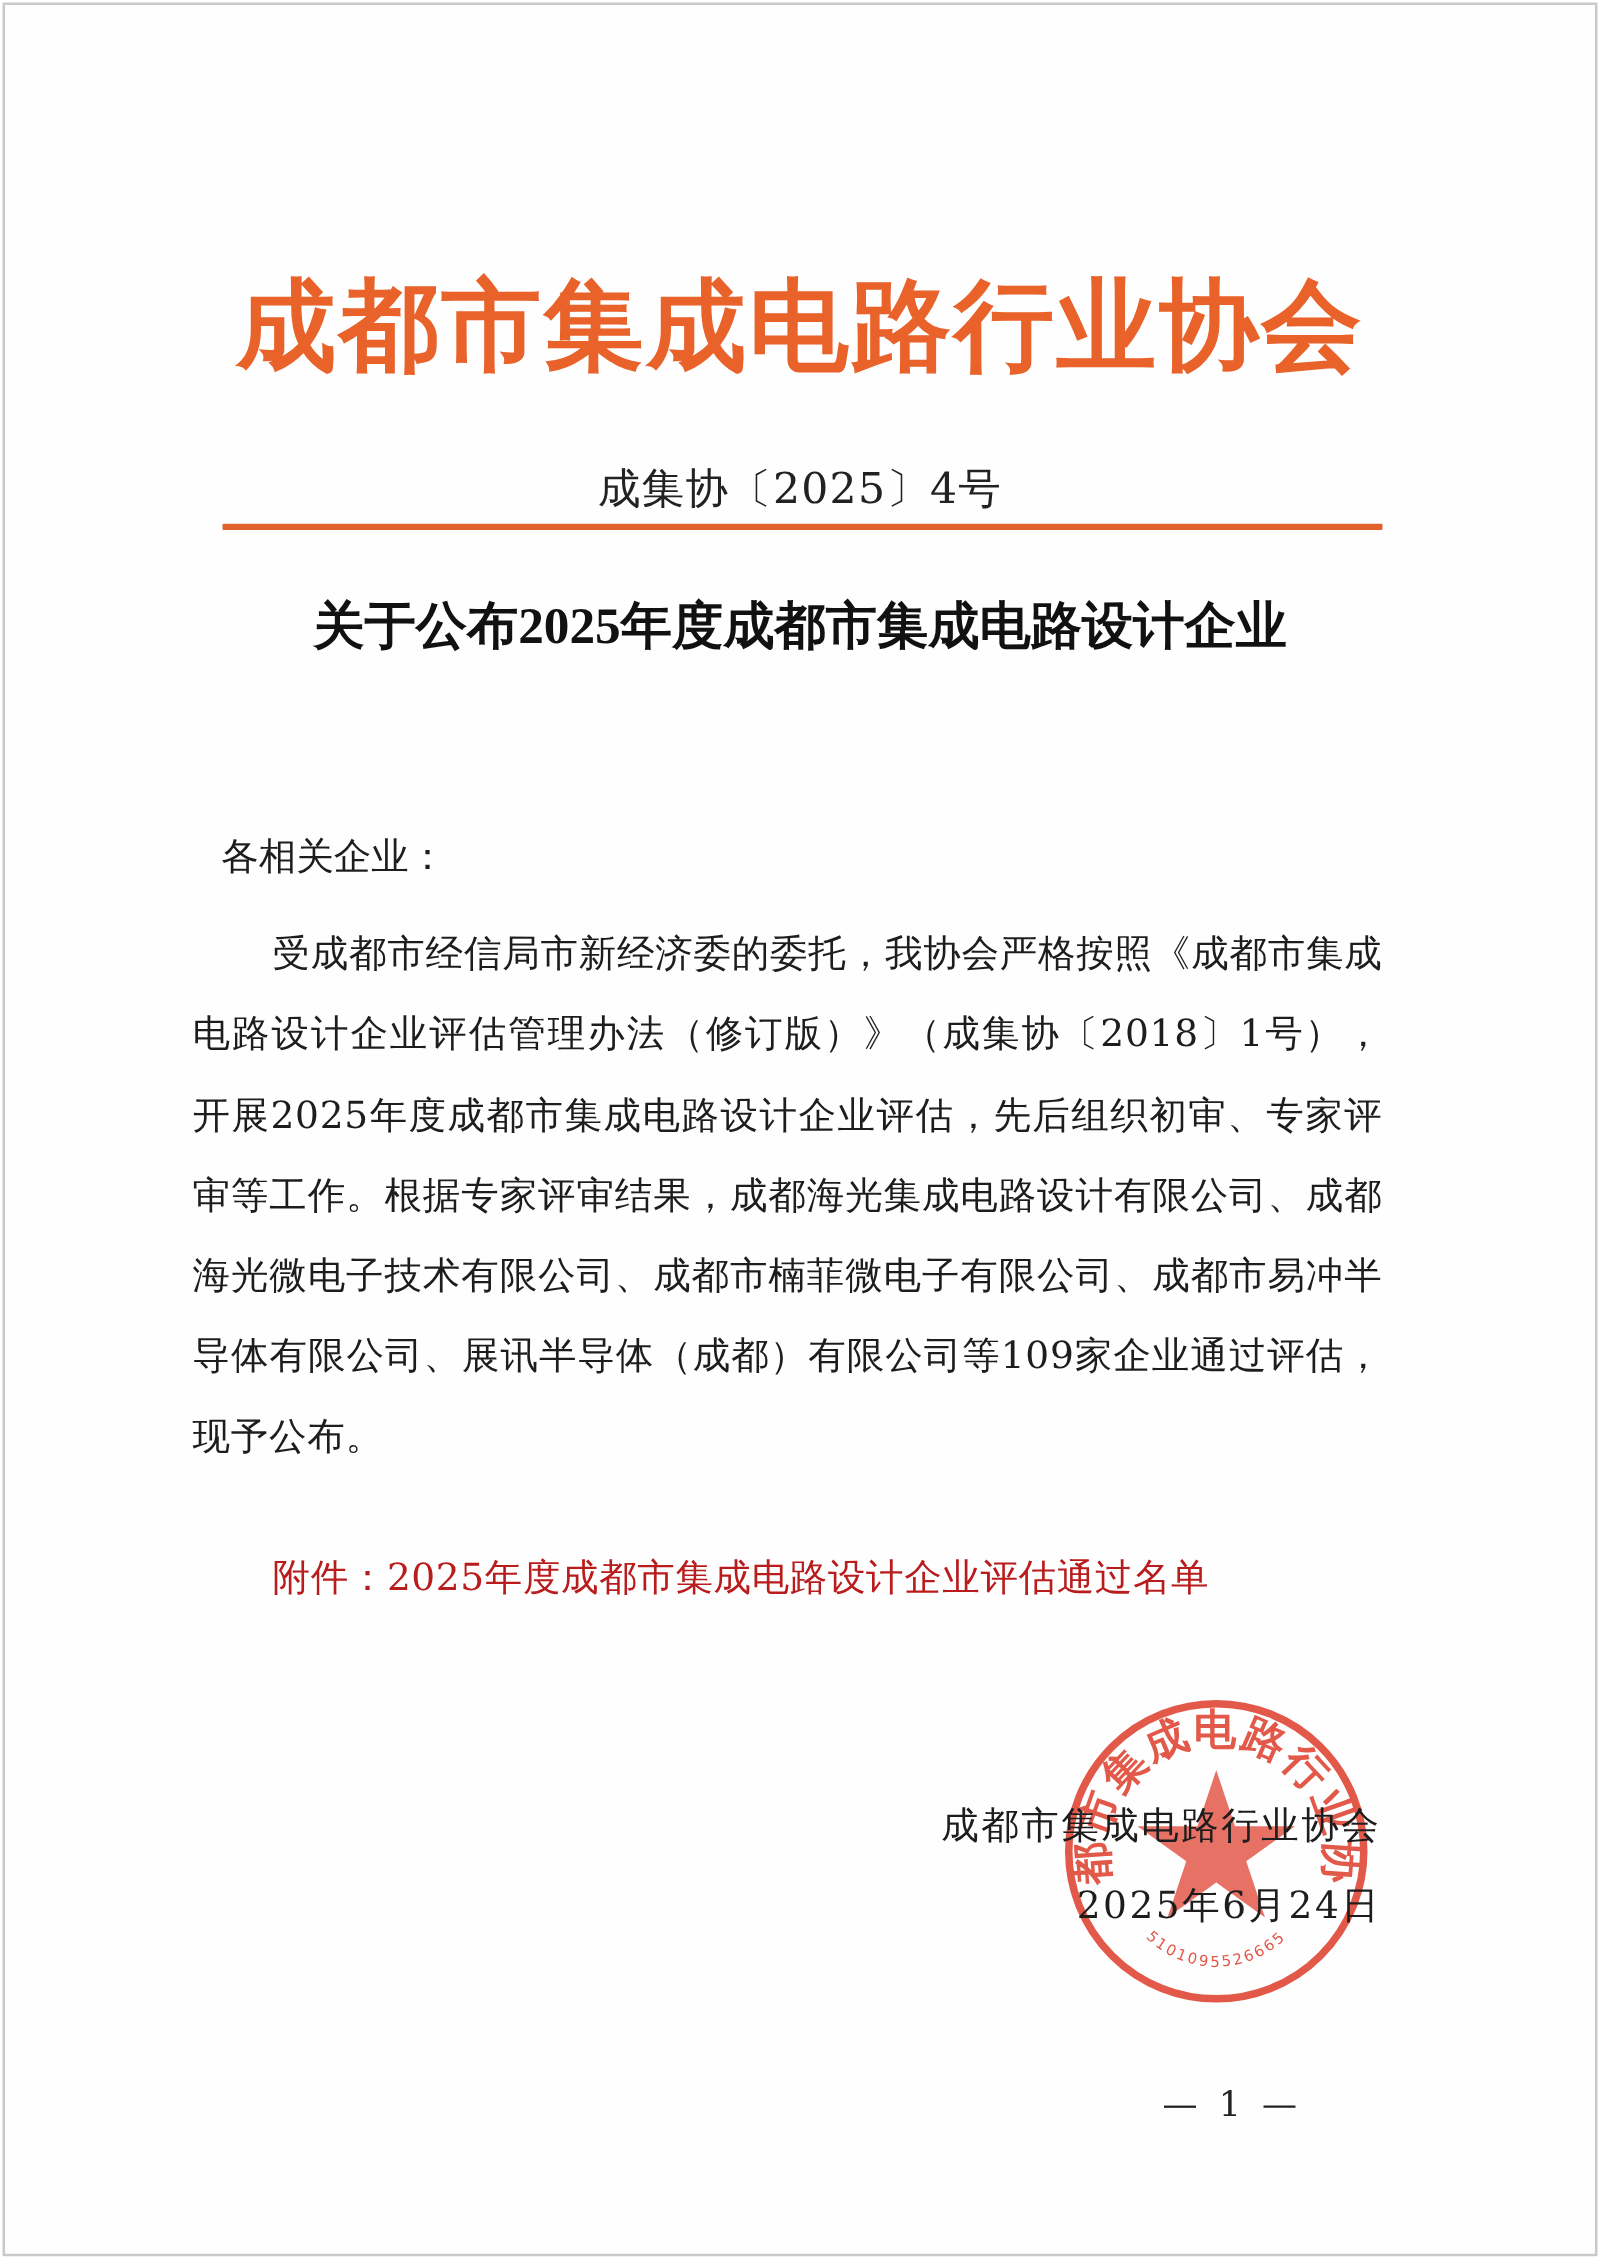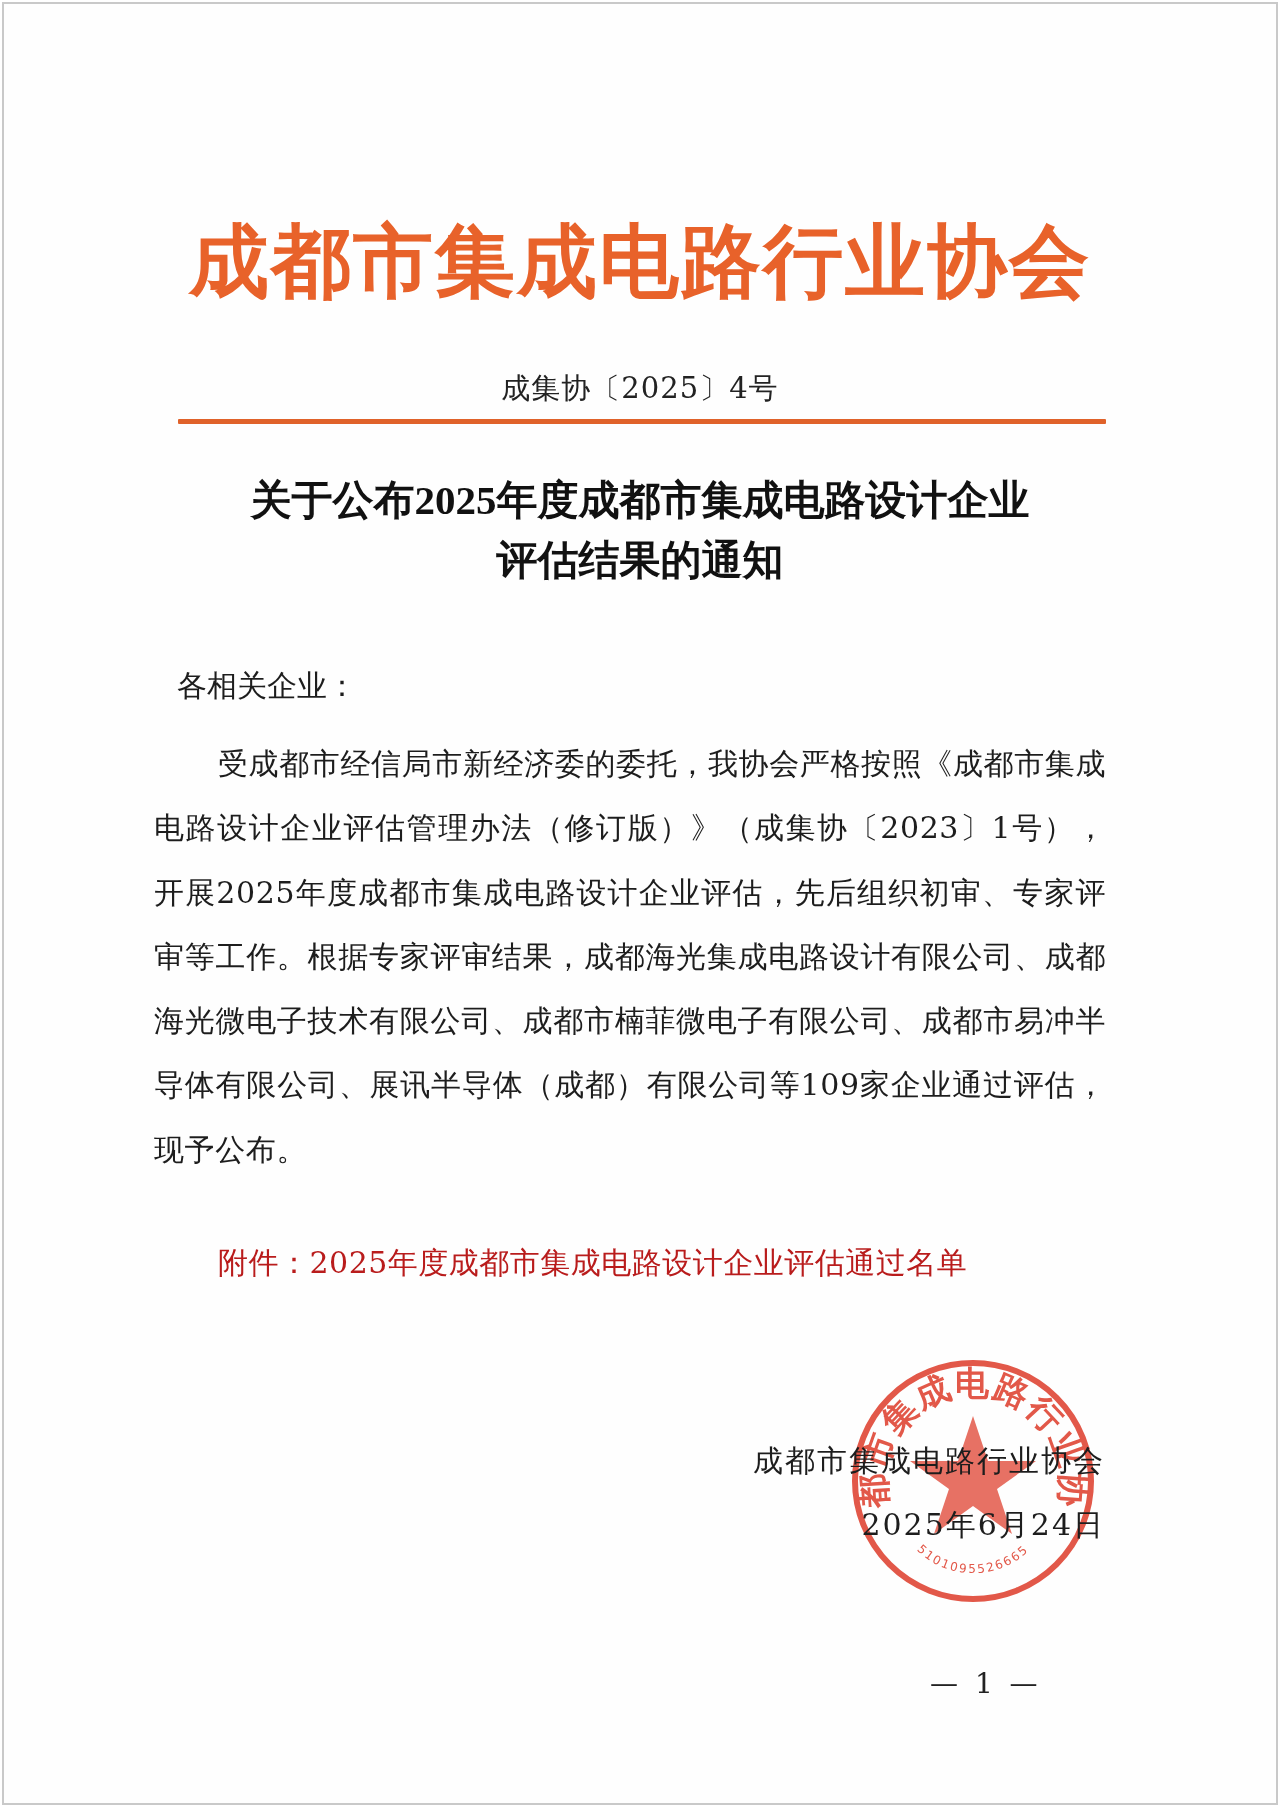--- a/index.html
+++ b/index.html
@@ -32,21 +32,21 @@
       font-weight: bold;
       letter-spacing: 2px;
       color: #e8622a;
       line-height: 1;
     }
     .doc-number {
       position: absolute;
       left: 0; top: 374px;
       width: 1280px;
       text-align: center;
-      font-size: 29px;
+      font-size: 34px;
       color: #222;
       letter-spacing: 1px;
       line-height: 1;
     }
     .red-rule {
       position: absolute;
       left: 178px; top: 419px;
       width: 928px; height: 5px;
       background: #e0622a;
       border-radius: 1px;
@@ -130,26 +130,25 @@
 <div class="page-frame"></div>
 
 <div class="org-header">成都市集成电路行业协会</div>
 
 <div class="doc-number">成集协〔2025〕4号</div>
 
 <div class="red-rule"></div>
 
 <div class="title">
   <div>关于公布2025年度成都市集成电路设计企业</div>
-  <div>评估结果的通知</div>
 </div>
 
 <div class="salutation">各相关企业：</div>
 
-<div class="body-text">受成都市经信局市新经济委的委托，我协会严格按照《成都市集成电路设计企业评估管理办法（修订版）》（成集协〔2023〕1号），开展2025年度成都市集成电路设计企业评估，先后组织初审、专家评审等工作。根据专家评审结果，成都海光集成电路设计有限公司、成都海光微电子技术有限公司、成都市楠菲微电子有限公司、成都市易冲半导体有限公司、展讯半导体（成都）有限公司等109家企业通过评估，现予公布。</div>
+<div class="body-text">受成都市经信局市新经济委的委托，我协会严格按照《成都市集成电路设计企业评估管理办法（修订版）》（成集协〔2018〕1号），开展2025年度成都市集成电路设计企业评估，先后组织初审、专家评审等工作。根据专家评审结果，成都海光集成电路设计有限公司、成都海光微电子技术有限公司、成都市楠菲微电子有限公司、成都市易冲半导体有限公司、展讯半导体（成都）有限公司等109家企业通过评估，现予公布。</div>
 
 <div class="attachment">附件：2025年度成都市集成电路设计企业评估通过名单</div>
 
 <svg class="seal" viewBox="0 0 250 250" xmlns="http://www.w3.org/2000/svg">
   <defs>
     <path id="sealArc" d="M 40 150 A 88 88 0 1 1 210 150"></path>
     <path id="codeArc" d="M 52 170 A 80 80 0 0 0 198 170"></path>
   </defs>
   <circle cx="125" cy="125" r="118" fill="none" stroke="#e04a3a" stroke-width="6"></circle>
   <text font-family="DejaVu Sans, sans-serif" font-size="34" font-weight="bold" fill="#e04a3a" letter-spacing="2">

